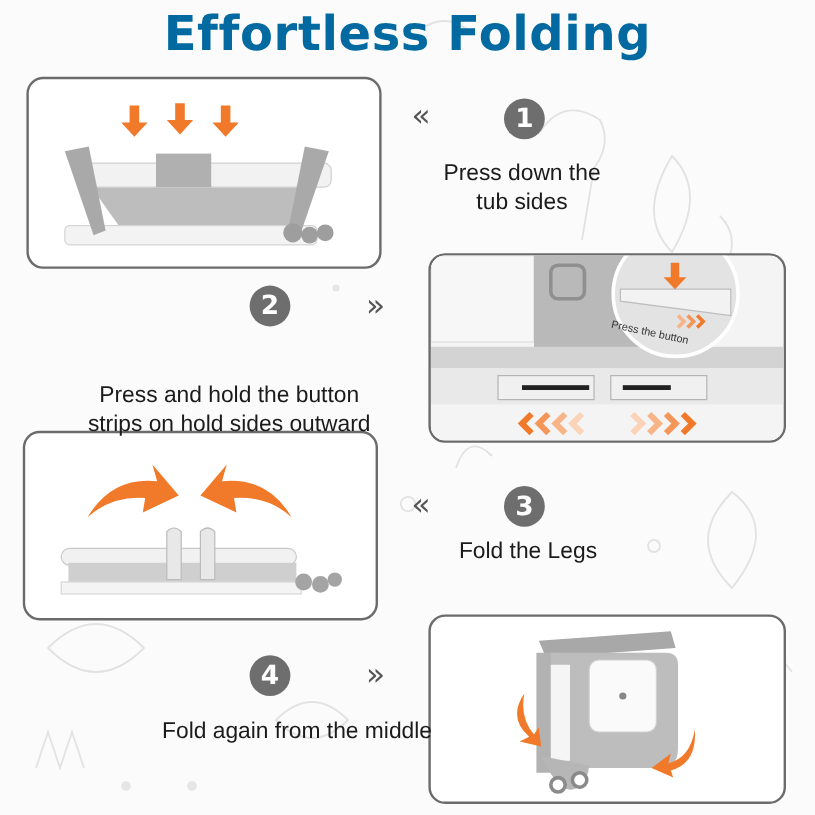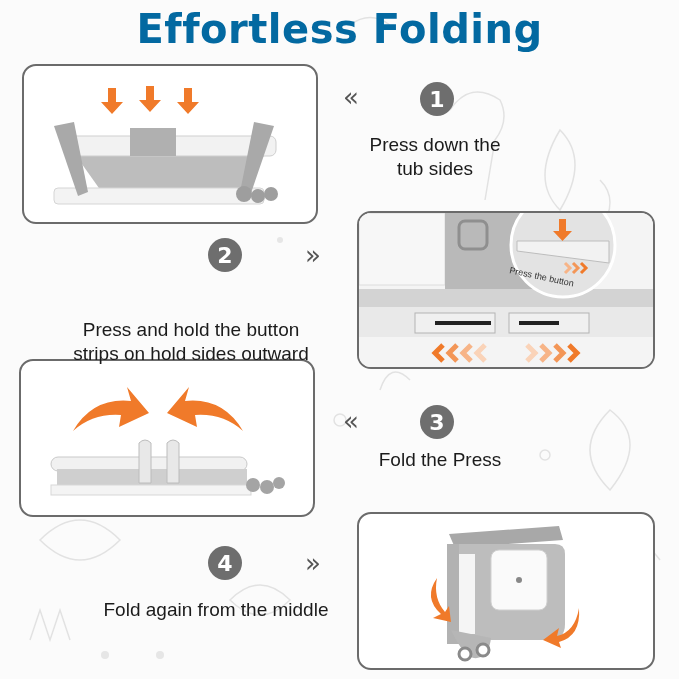--- a/index.html
+++ b/index.html
@@ -127,26 +127,26 @@
     <g fill="#a4a4a4">
         <circle cx="232" cy="124" r="7"></circle>
         <circle cx="246" cy="126" r="7"></circle>
         <circle cx="258" cy="122" r="6"></circle>
       </g>
   </svg>
 </div>
 <div class="chev" style="left:343px;top:406px;">«</div>
 <div class="badge" style="left:420px;top:405px;">3</div>
 <div class="caption" style="left:360px;top:448px;width:160px;">
-  <div>Fold the Press</div>
+  <div>Fold the Legs</div>
 </div>
 
 <div class="badge" style="left:208px;top:546px;">4</div>
 <div class="chev" style="left:305px;top:548px;">»</div>
-<div class="caption" style="left:56px;top:598px;width:320px;">
+<div class="caption" style="left:40px;top:598px;width:320px;text-align:right;">
   <div>Fold again from the middle</div>
 </div>
 <div class="panel" style="left:357px;top:512px;width:298px;height:158px;">
   <svg width="294" height="154" viewBox="0 0 294 154">
     <path d="M90 20 L200 12 L204 26 L96 34 Z" fill="#a8a8a8"></path>
     <path d="M88 30 h22 v100 h-22z" fill="#b2b2b2"></path>
     <path d="M100 30 h96 q10 0 10 10 v70 q0 16 -16 16 h-74 q-16 0 -16 -16z" fill="#bdbdbd"></path>
     <rect x="132" y="36" width="56" height="60" rx="8" fill="#fafafa" stroke="#d0d0d0"></rect>
     <circle cx="160" cy="66" r="3" fill="#888"></circle>
     <path d="M100 40 h16 v80 h-16z" fill="#f5f5f5"></path>

